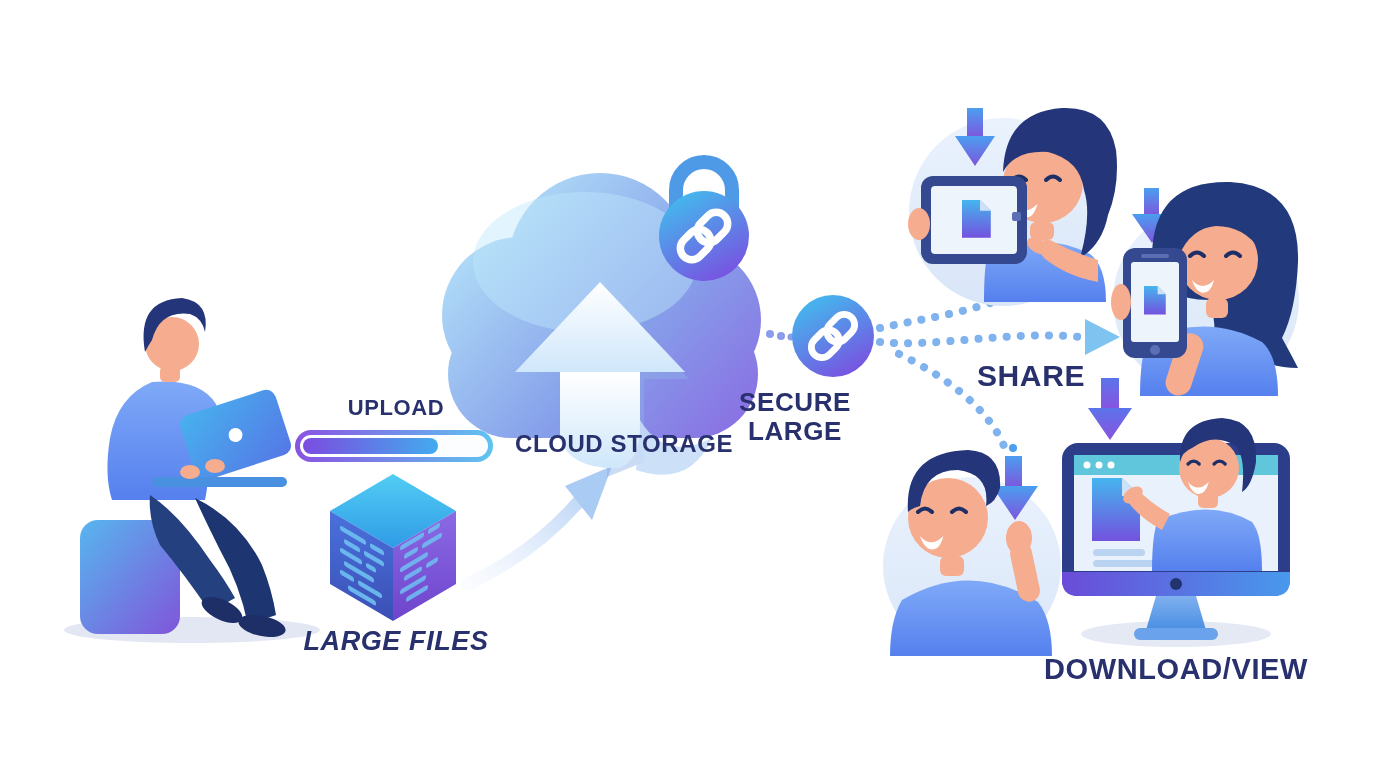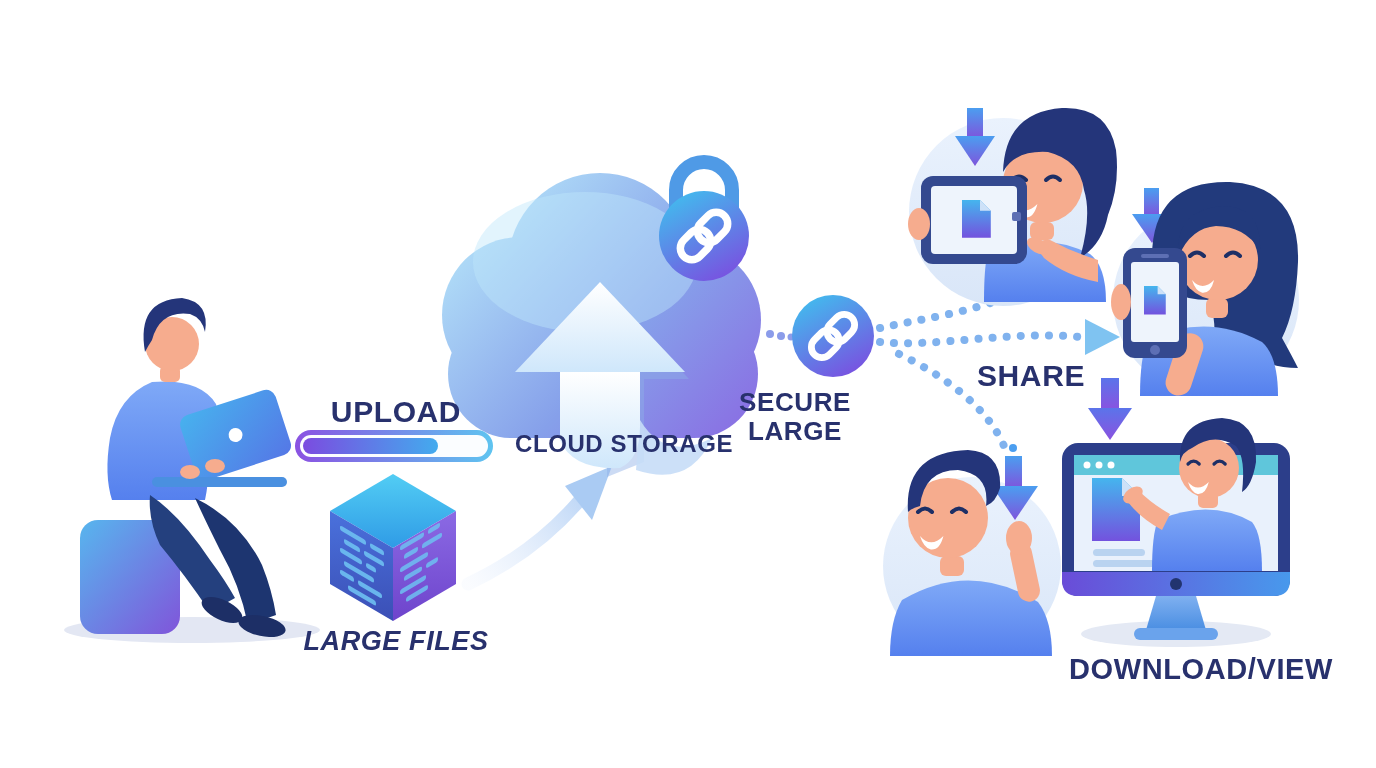--- a/index.html
+++ b/index.html
@@ -287,32 +287,32 @@
       <use href="#eye" transform="translate(1214,464) scale(0.8)"></use>
       <use href="#smile" transform="translate(1188,482) scale(0.8)"></use>
       <path d="M1162,530 Q1140,518 1128,502 L1138,490 Q1152,504 1170,514 Z" fill="#f6ac8e"></path>
       <ellipse cx="1133" cy="495" rx="11" ry="7" fill="#f6ac8e" transform="rotate(-35 1133 495)"></ellipse>
     </g>
     <path d="M1062,572 h228 v8 q0,16 -16,16 h-196 q-16,0 -16,-16 Z" fill="url(#gBezel)"></path>
     <circle cx="1176" cy="584" r="6" fill="#22346f"></circle>
   </g>
 </svg>
 
-<div class="lbl" style="left:396px;top:395px;font-size:30px;">UPLOAD</div>
+<div class="lbl" style="left:396px;top:395px;font-size:22px;">UPLOAD</div>
 
 <div id="pbar">
   <div class="inner">
     <div class="fill" style="width: 72%;"></div>
   </div>
 </div>
 
 <div class="lbl" style="left:396px;top:626px;font-size:27px;font-style:italic;">LARGE FILES</div>
 <div class="lbl" style="left:624px;top:430px;font-size:24px;">CLOUD STORAGE</div>
 
 <div class="lbl center" style="left:795px;top:388px;font-size:26px;line-height:29px;">
   <div>SECURE</div>
   <div>LARGE</div>
 </div>
 
 <div class="lbl" style="left:1031px;top:359px;font-size:30px;">SHARE</div>
-<div class="lbl" style="left:1176px;top:653px;font-size:29px;margin-left:25px;">DOWNLOAD/VIEW</div>
+<div class="lbl" style="left:1176px;top:653px;font-size:29px;">DOWNLOAD/VIEW</div>
 
 </div>
 
 </body></html>

